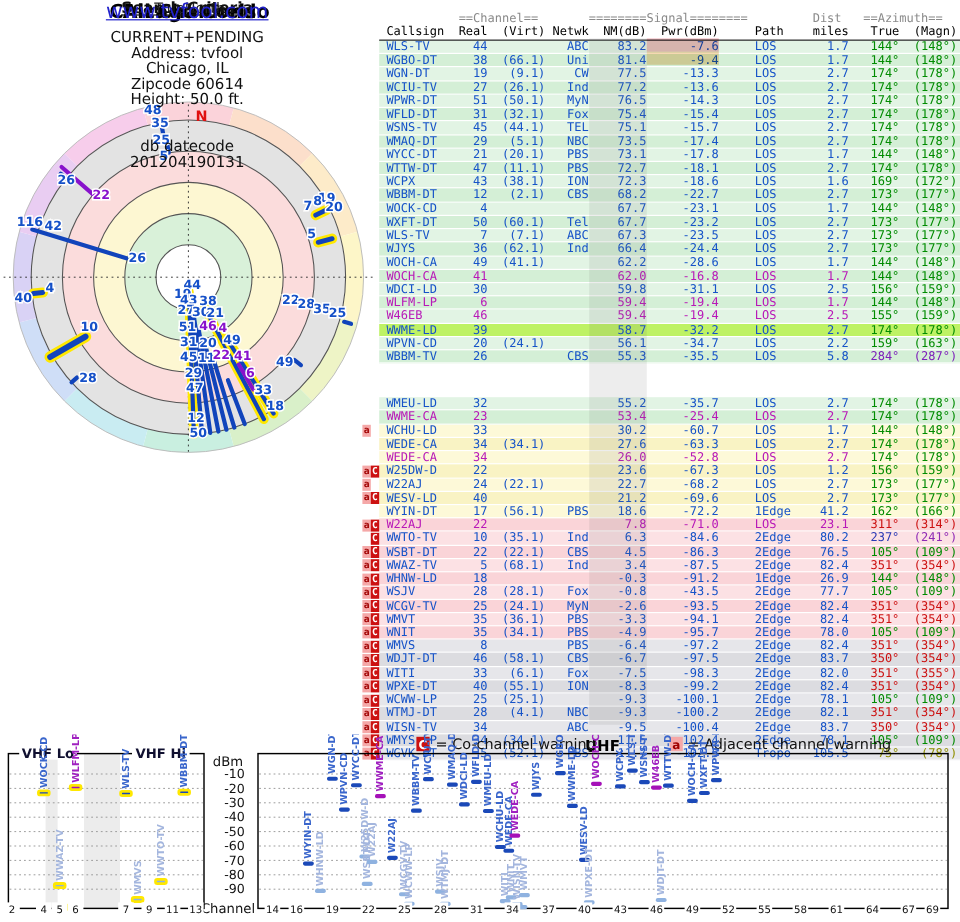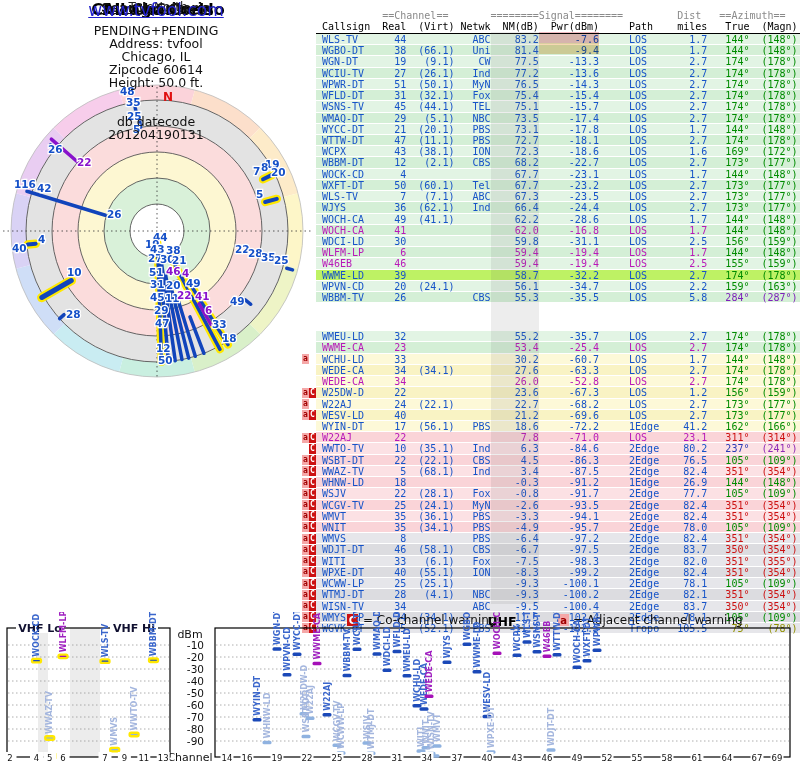--- a/index.html
+++ b/index.html
@@ -136,21 +136,21 @@
       <text x="205" y="314" fill="#8812cc" font-size="10.5" font-weight="bold" stroke="#fff" stroke-width="2.5" paint-order="stroke">6</text>
       <text x="155" y="327" fill="#1550c8" font-size="10.5" font-weight="bold" stroke="#fff" stroke-width="2.5" paint-order="stroke">47</text>
       <text x="212" y="328" fill="#1550c8" font-size="10.5" font-weight="bold" stroke="#fff" stroke-width="2.5" paint-order="stroke">33</text>
       <text x="222" y="342" fill="#1550c8" font-size="10.5" font-weight="bold" stroke="#fff" stroke-width="2.5" paint-order="stroke">18</text>
       <text x="156" y="352" fill="#1550c8" font-size="10.5" font-weight="bold" stroke="#fff" stroke-width="2.5" paint-order="stroke">12</text>
       <text x="158" y="364" fill="#1550c8" font-size="10.5" font-weight="bold" stroke="#fff" stroke-width="2.5" paint-order="stroke">50</text>
     </svg>
 
   <div class="abs" id="search">
     <div class="sc-title">Search Criteria</div>
-    <div class="sc-line">PENDING+PENDING</div>
+    <div class="sc-line">CURRENT+PENDING</div>
     <div class="sc-line">Address: tvfool</div>
     <div class="sc-line">Chicago, IL</div>
     <div class="sc-line">Zipcode 60614</div>
     <div class="sc-line">Height: 50.0 ft.</div>
     <div class="sc-gap"></div>
     <div class="sc-line">db datecode</div>
     <div class="sc-line">201204190131</div>
   </div>
   <div class="abs" id="site-link">
     <a href="#">www.tvfool.com</a>
@@ -285,21 +285,21 @@
           <pre><span style="color:#1653c8">WWAZ-TV      5  (68.1)   Ind     3.4     -87.5     2Edge    82.4</span><span style="color:#cc1111">   351°</span><span style="color:#cc1111">  (354°)</span></pre>
         </div>
         <div class="trow" style="background: rgb(250, 212, 216);">
           <span class="mk mk-a">a</span>
           <span class="mk mk-c">C</span>
           <pre><span style="color:#1653c8">WHNW-LD     18                  -0.3     -91.2     1Edge    26.9</span><span style="color:#008b00">   144°</span><span style="color:#008b00">  (148°)</span></pre>
         </div>
         <div class="trow" style="background: rgb(252, 225, 228);">
           <span class="mk mk-a">a</span>
           <span class="mk mk-c">C</span>
-          <pre><span style="color:#1653c8">WSJV        22  (28.1)   Fox    -0.8     -91.7     2Edge    77.7</span><span style="color:#008b00">   105°</span><span style="color:#008b00">  (109°)</span></pre>
+          <pre><span style="color:#1653c8">WSJV        28  (28.1)   Fox    -0.8     -43.5     2Edge    77.7</span><span style="color:#008b00">   105°</span><span style="color:#008b00">  (109°)</span></pre>
         </div>
         <div class="trow" style="background: rgb(250, 212, 216);">
           <span class="mk mk-a">a</span>
           <span class="mk mk-c">C</span>
           <pre><span style="color:#1653c8">WCGV-TV     25  (24.1)   MyN    -2.6     -93.5     2Edge    82.4</span><span style="color:#cc1111">   351°</span><span style="color:#cc1111">  (354°)</span></pre>
         </div>
         <div class="trow" style="background: rgb(252, 225, 228);">
           <span class="mk mk-a">a</span>
           <span class="mk mk-c">C</span>
           <pre><span style="color:#1653c8">WMVT        35  (36.1)   PBS    -3.3     -94.1     2Edge    82.4</span><span style="color:#cc1111">   351°</span><span style="color:#cc1111">  (354°)</span></pre>

